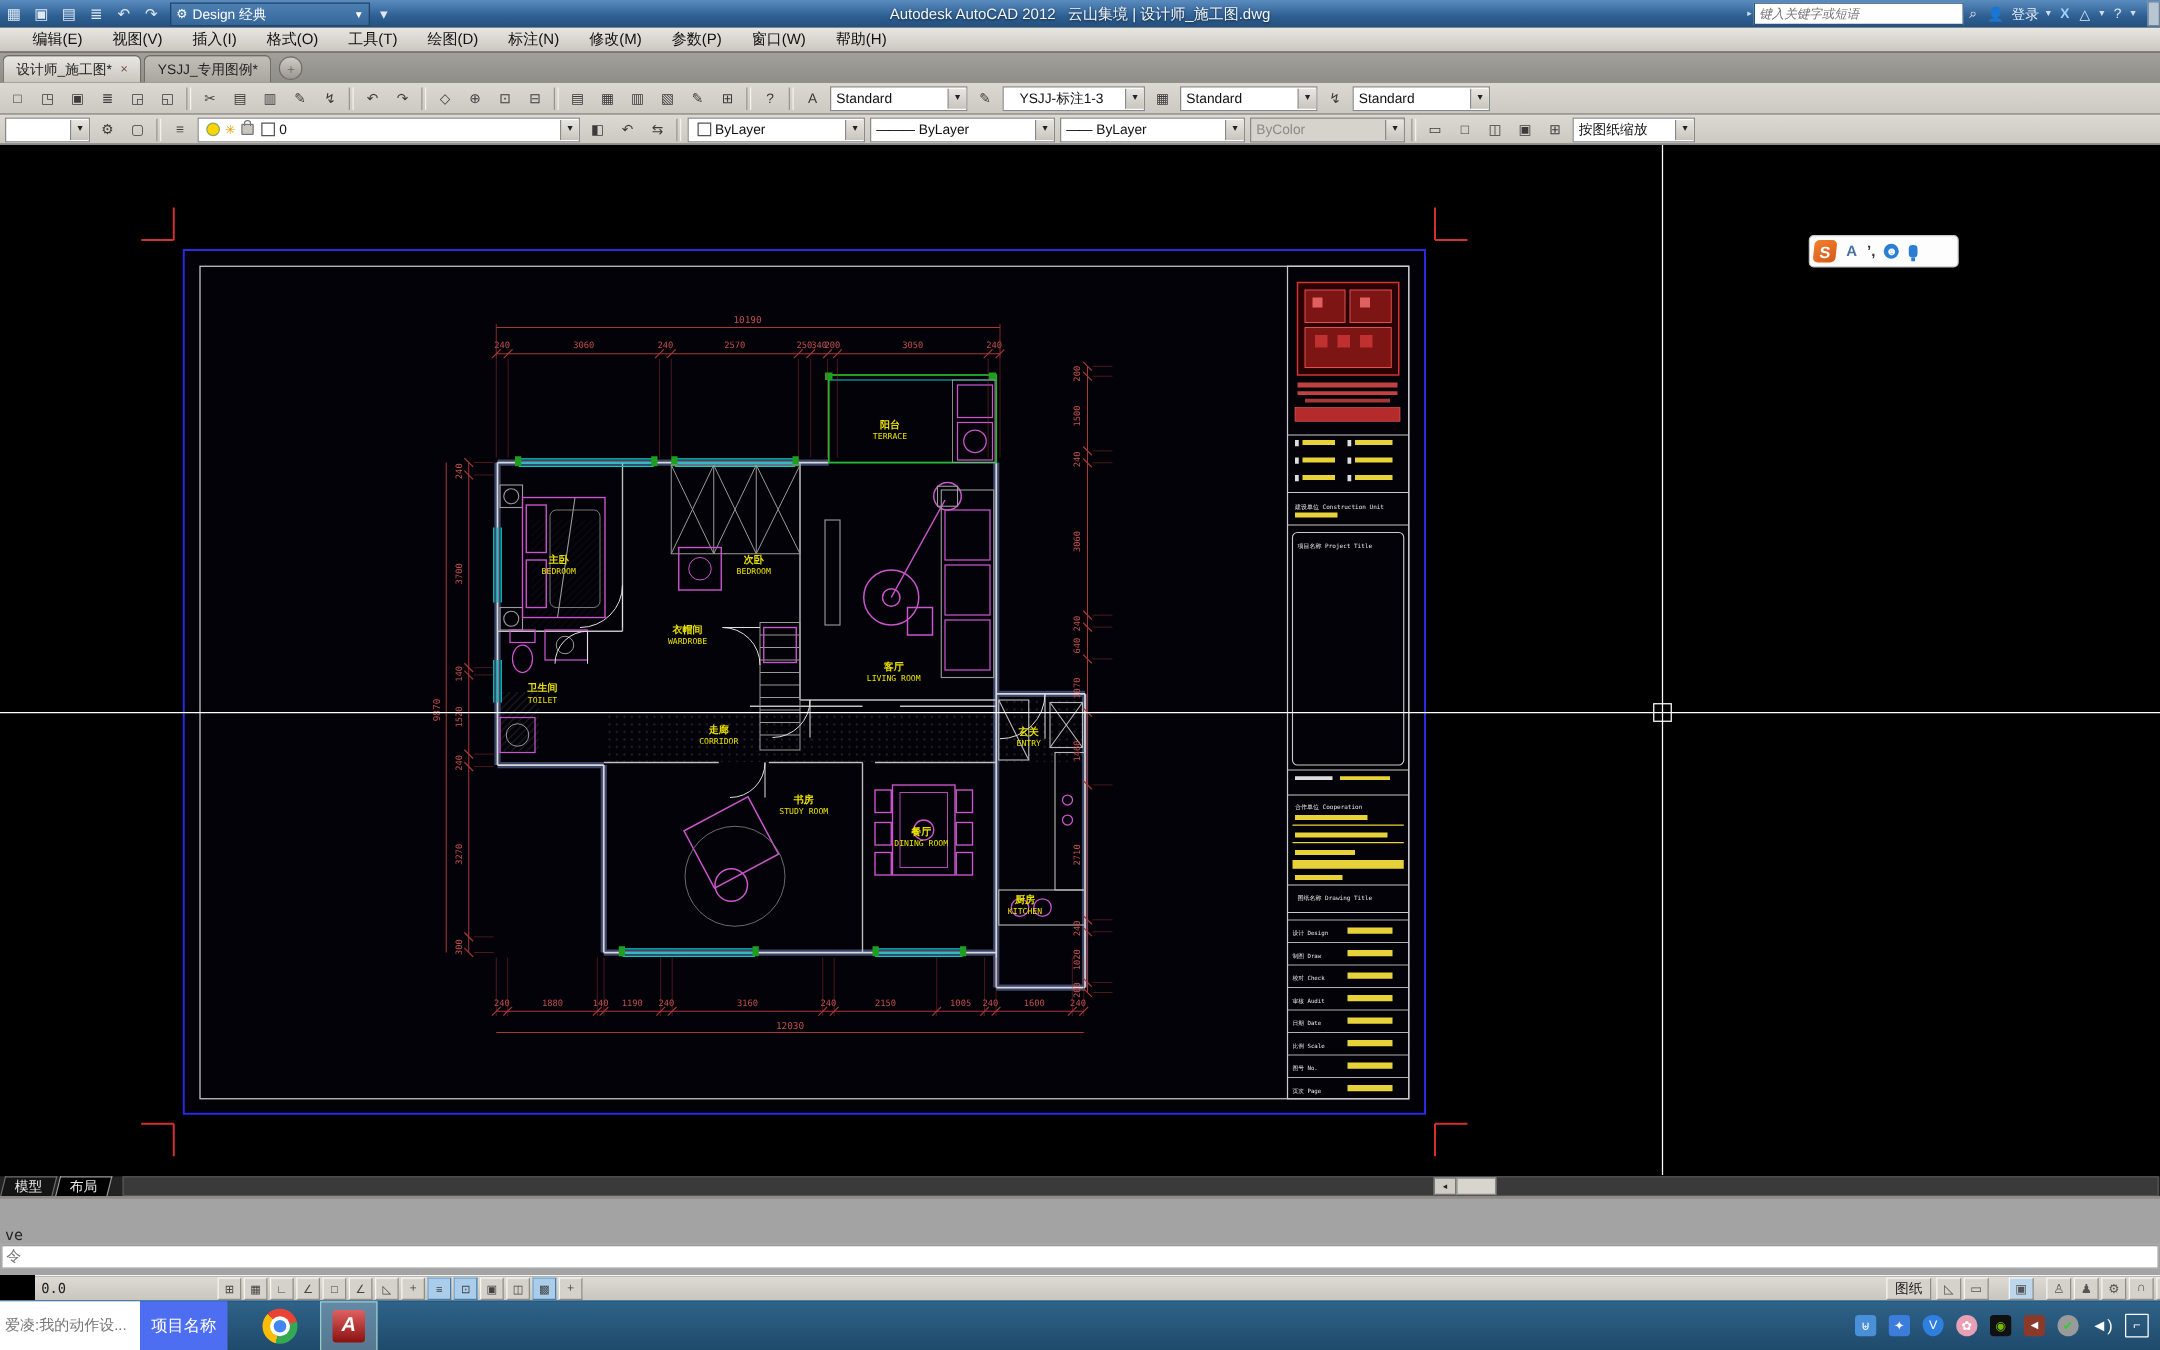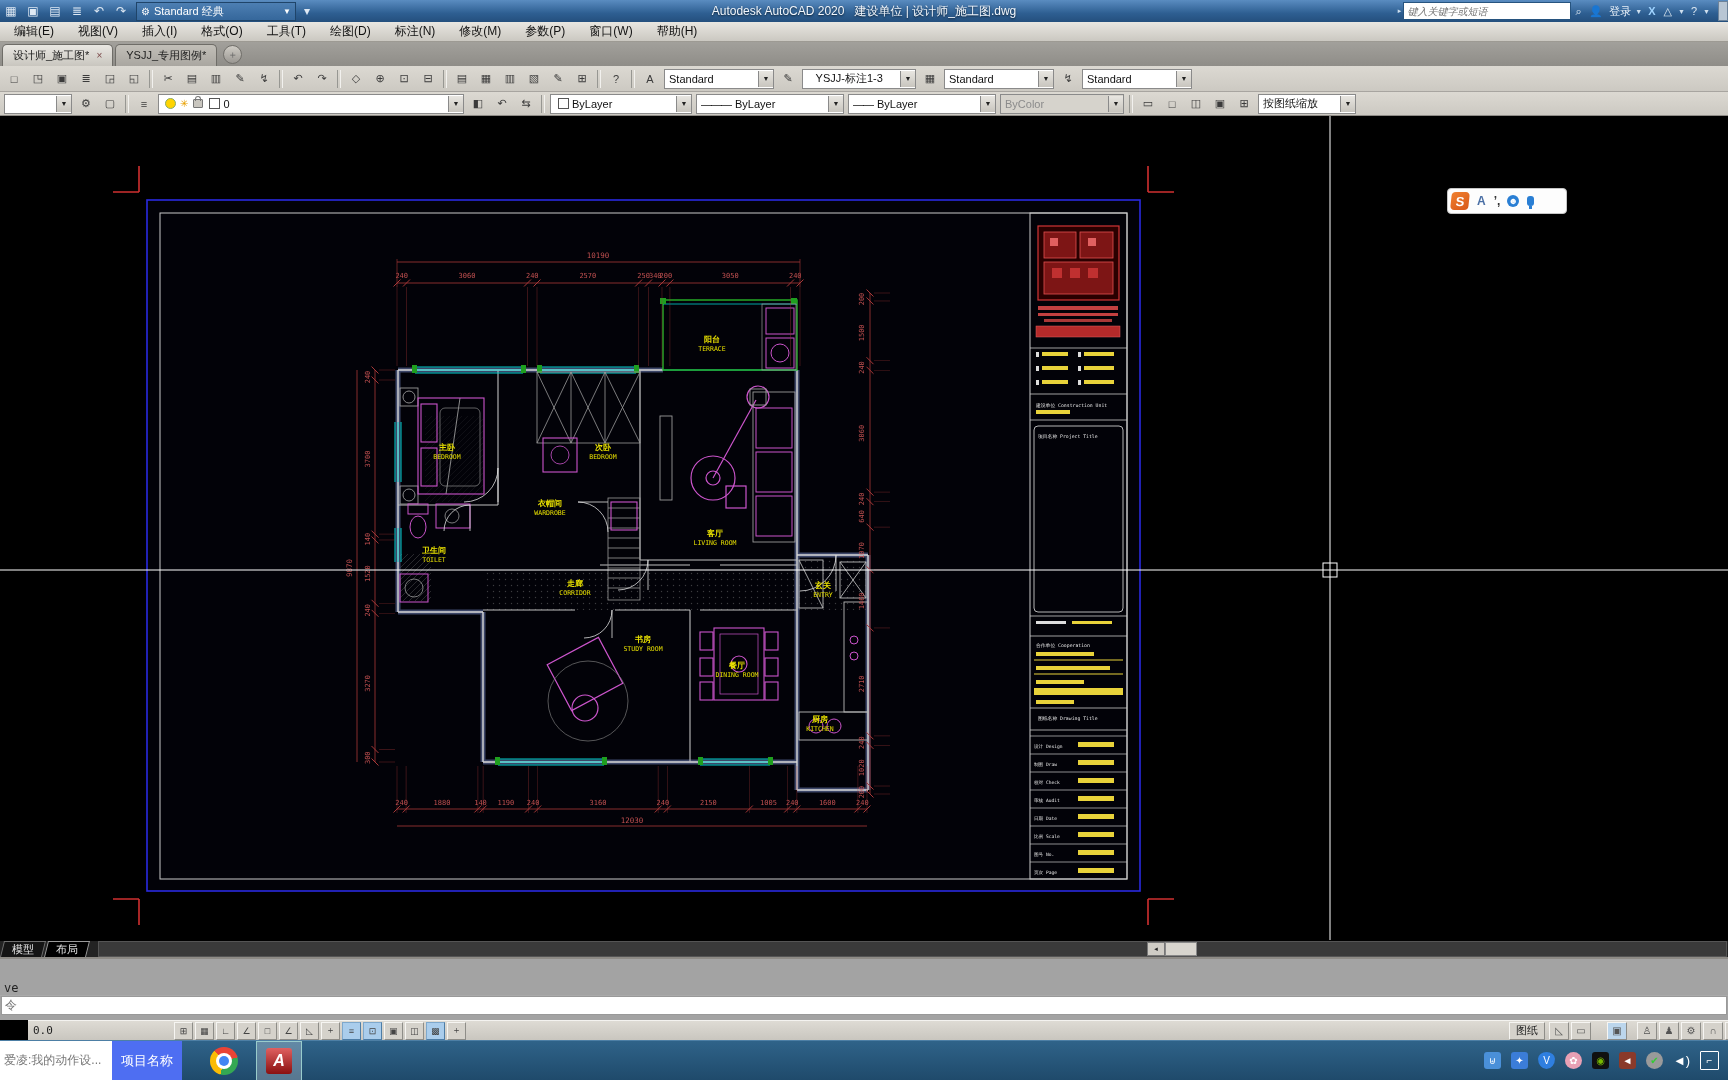--- a/index.html
+++ b/index.html
@@ -18,21 +18,21 @@
     font-size:12px;color:#f2f7fd;text-shadow:0 1px 2px #123;}
   #t-right{margin-left:auto;display:flex;align-items:center;height:20px;}
   #t-search{width:160px;height:16px;border:1px solid #27547f;font-size:10px;color:#888;
     font-style:italic;padding:0 3px;background:#fff;}
   .tr-ic{color:#dde8f2;font-size:11px;margin:0 4px;display:flex;align-items:center}
   #signin{font-size:11px;color:#e8f0f8;margin:0 2px}
   .mini-arw{font-size:7px;color:#cfe0ef;margin:0 2px}
   #win-sliver{width:8px;height:18px;background:#b8c6d4;border:1px solid #6d839a;margin-left:6px}
   
   #menubar{height:20px;background:linear-gradient(#e8e6e1,#cbc8c1);display:flex;align-items:center;
-    font-size:12px;color:#111;border-bottom:1px solid #9d9a93;padding-left:2px;}
+    font-size:12px;color:#111;border-bottom:1px solid #9d9a93;padding-left:14px;}
   .menu-item{padding:1px 12px;cursor:default}
   
   #tabbar{height:24px;background:linear-gradient(#9a9архив, #8a8a8a);background:linear-gradient(#a2a09b,#8f8d88);
     display:flex;align-items:flex-end;}
   .ftab{height:21px;display:flex;align-items:center;padding:0 10px;font-size:11px;color:#222;
     border:1px solid #6f6d68;border-bottom:none;border-radius:5px 5px 0 0;margin-left:2px;}
   .ftab.active{background:linear-gradient(#e9e7e2,#c9c6bf);}
   .ftab.inactive{background:linear-gradient(#c2bfb8,#a9a6a0);}
   .ftab .x{margin-left:7px;color:#7c4a4a;font-size:10px}
   #newtab{width:17px;height:17px;border-radius:50%;background:linear-gradient(#cfccc5,#9a9792);
@@ -127,26 +127,26 @@
   <div id="qat" style="display: flex;">
       <div class="ticon">▦</div>
       <div class="ticon">▣</div>
       <div class="ticon">▤</div>
       <div class="ticon">≣</div>
       <div class="ticon">↶</div>
       <div class="ticon">↷</div>
     </div>
   <div id="ws-combo">
     <span class="gear">⚙</span>
-    <span>Standard 经典</span>
+    <span>Design 经典</span>
     <span class="arw">▼</span>
   </div>
   <div class="ticon">▾</div>
   <div id="t-center">
-    <span>Autodesk AutoCAD 2020</span>&nbsp;&nbsp;&nbsp;<span>建设单位 | 设计师_施工图.dwg</span>
+    <span>Autodesk AutoCAD 2012</span>&nbsp;&nbsp;&nbsp;<span>云山集境 | 设计师_施工图.dwg</span>
   </div>
   <div id="t-right">
     <span class="mini-arw">▸</span>
     <input id="t-search" placeholder="键入关键字或短语" style="">
     <span class="tr-ic">⌕</span>
     <span class="tr-ic">👤</span>
     <span id="signin">登录</span>
     <span class="mini-arw">▼</span>
     <span class="tr-ic" style="color:#9fd3ff;font-weight:bold">X</span>
     <span class="tr-ic">△</span>

